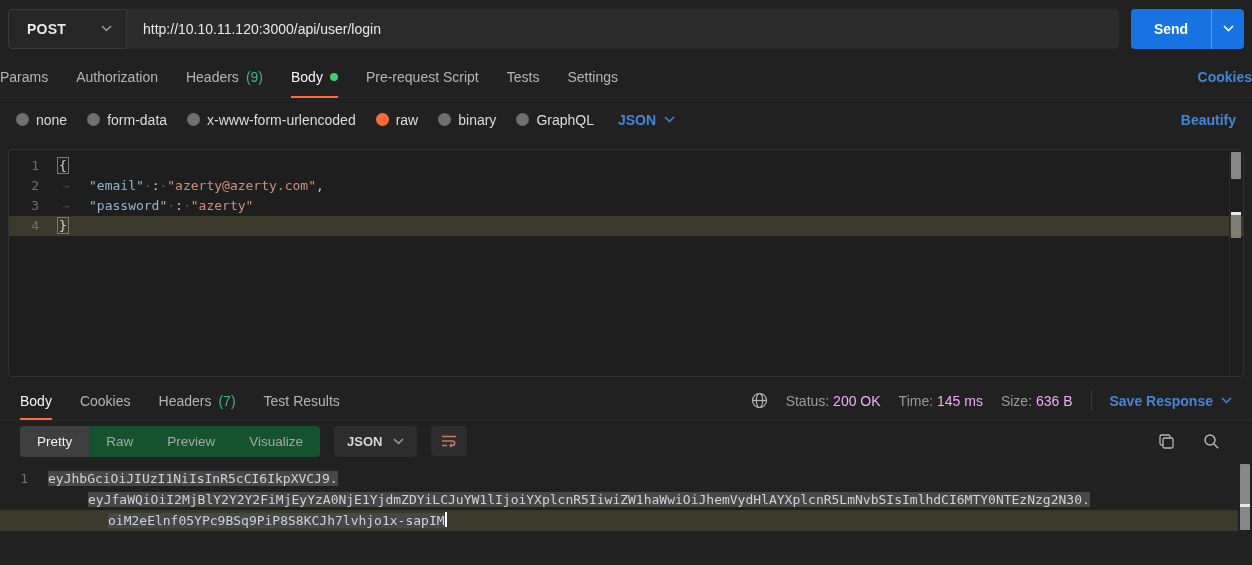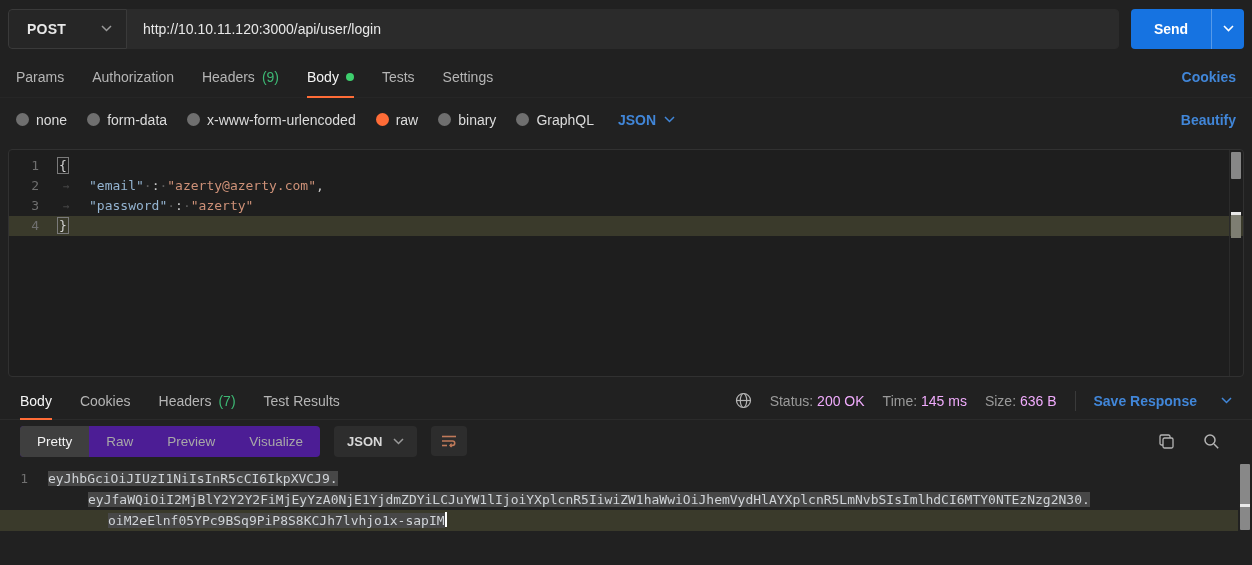--- a/index.html
+++ b/index.html
@@ -28,21 +28,21 @@
   .send-btn {
     width:80px; background:#1673e1; color:#fff; font-weight:700; font-size:14px;
     border:none; border-radius:4px 0 0 4px; cursor:pointer;
   }
   .send-caret {
     width:33px; background:#1673e1; border-left:1px solid rgba(255,255,255,.28);
     border-radius:0 4px 4px 0; display:flex; align-items:center; justify-content:center; cursor:pointer;
   }
 
   
-  .req-tabs { height:41px; display:flex; align-items:center; padding:0 16px; gap:28px; border-bottom:1px solid #262626; }
+  .req-tabs { height:41px; display:flex; align-items:center; padding:0 0; gap:28px; border-bottom:1px solid #262626; }
   .tab { color:#b5b5b5; cursor:pointer; position:relative; height:41px; display:flex; align-items:center; gap:7px; }
   .tab .count { color:#3db874; }
   .tab.active { color:#f5f5f5; }
   .tab.active::after { content:""; position:absolute; left:0; right:0; bottom:0; height:2px; background:#ff6c37; }
   .green-dot { width:8px; height:8px; border-radius:50%; background:#3ecf6e; }
   .link-right { margin-left:auto; color:#4186d8; font-weight:700; cursor:pointer; }
 
   
   .body-type-row { height:43px; display:flex; align-items:center; padding:0 16px; gap:20px; }
   .radio-opt { display:flex; align-items:center; gap:7px; color:#dcdcdc; cursor:pointer; }
@@ -74,25 +74,25 @@
   .scroll-marker-gray { position:absolute; right:2px; width:10px; background:#7e7e72; }
 
   
   .resp-tabs-row { height:38px; display:flex; align-items:center; padding:0 20px; border-bottom:1px solid #2b2b2b; margin-top:5px; }
   .resp-tabs-row .tabs-left { display:flex; gap:28px; height:38px; }
   .resp-tabs-row .tab { height:38px; font-size:14px; }
   .resp-meta { margin-left:auto; display:flex; align-items:center; gap:18px; }
   .meta-pair { color:#9a9a9a; }
   .meta-pair b { color:#f0abfc; font-weight:400; }
   .meta-divider { width:1px; height:20px; background:#3a3a3a; }
-  .save-response { display:flex; align-items:center; gap:24px; color:#4186d8; font-weight:700; cursor:pointer; }
+  .save-response { display:flex; align-items:center; gap:8px; color:#4186d8; font-weight:700; cursor:pointer; }
 
   
   .resp-toolbar { height:42px; display:flex; align-items:center; padding:0 20px; gap:10px; }
-  .view-group { display:flex; background:#4c1d95; border-radius:4px; overflow:hidden; }
+  .view-group { display:flex; background:#14532d; border-radius:4px; overflow:hidden; }
   .view-tab { padding:8px 17px; color:#a8a8a8; font-size:13.5px; cursor:pointer; }
   .view-tab.active { background:#3f3f3f; color:#f2f2f2; }
   .json-pill { display:flex; align-items:center; gap:10px; background:#2d2d2d; border-radius:4px; padding:8px 13px; color:#d8d8d8; font-weight:700; font-size:13px; cursor:pointer; margin-left:4px; }
   .wrap-pill { background:#2d2d2d; border-radius:4px; padding:8px 10px; cursor:pointer; margin-left:4px; }
   .toolbar-right { margin-left:auto; display:flex; align-items:center; gap:28px; padding-right:12px; }
   .icon-btn { cursor:pointer; }
 
   
   .resp-body { position:relative; height:90px; padding-top:6px; font-family:"DejaVu Sans Mono", monospace; font-size:13px; }
   .resp-line { display:flex; height:21px; line-height:21px; position:relative; }
@@ -140,20 +140,23 @@
     </div>
   <div class="tab">
     <span>Headers</span>
     <span class="count">(9)</span>
   </div>
   <div class="tab active">
     <span>Body</span>
     <span class="green-dot"></span>
   </div>
   <div class="tab">
+      <span>Pre-request Script</span>
+    </div>
+  <div class="tab">
       <span>Tests</span>
     </div>
   <div class="tab">
       <span>Settings</span>
     </div>
   <div class="link-right">Cookies</div>
 </div>
 
 <div class="body-type-row">
   <div class="radio-opt">

